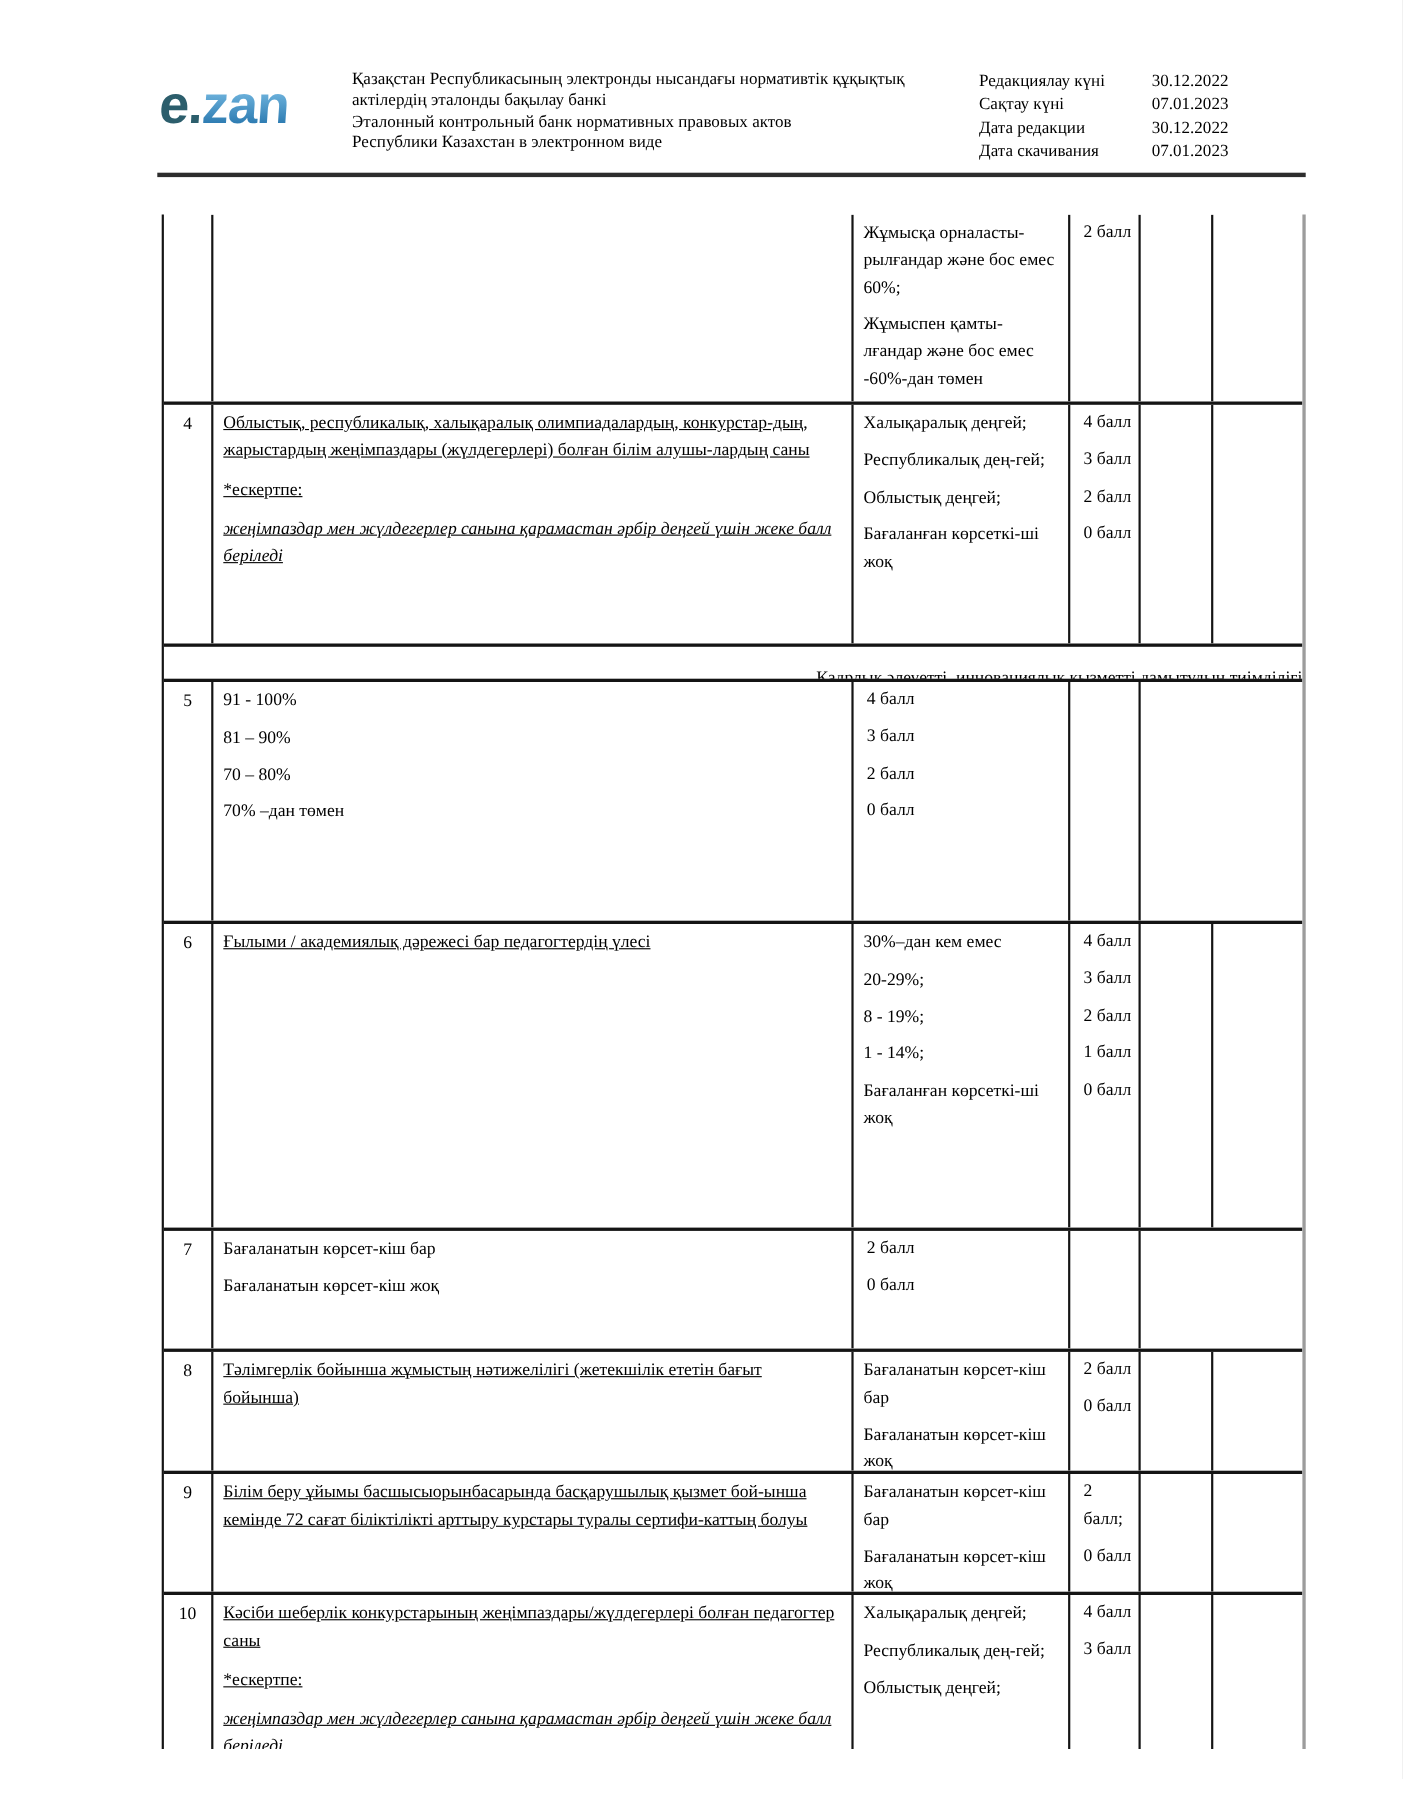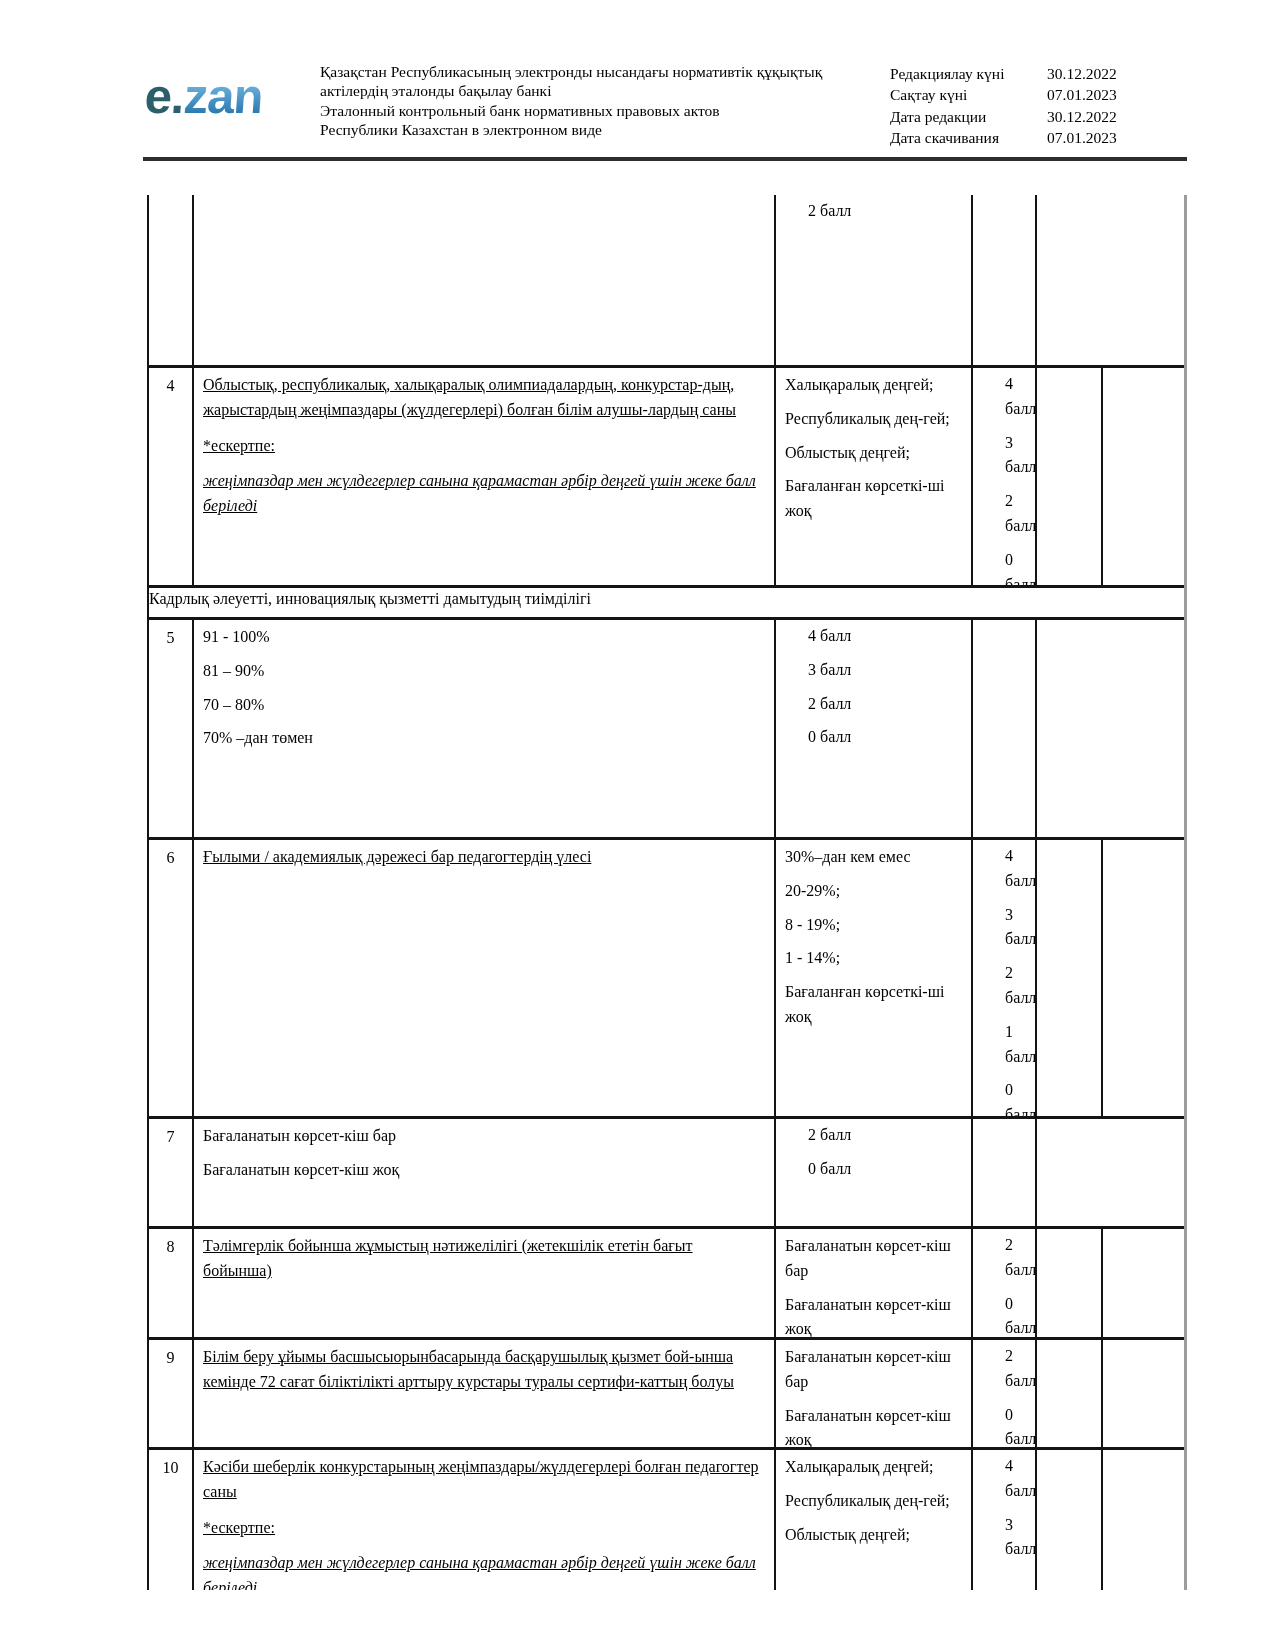--- a/index.html
+++ b/index.html
@@ -48,25 +48,25 @@
   }
   .trow.first { border-top:none; }
   .cell {
     box-sizing:border-box; border-right:2px solid #141414;
     padding:5px 9px 0 9px; font-size:16px; line-height:1.55; overflow:hidden;
   }
   .cell:last-child { border-right:none; }
   .cell p { margin:0 0 9px 0; }
   .cell.desc p { margin:0 0 11px 0;text-decoration:underline; }
   .cell.num { text-align:center; padding-top:6px; }
-  .cell.pts { padding:4px 6px 16px 12px;margin-left:20px; }
+  .cell.pts { padding:4px 6px 16px 12px; }
   .it { font-style:italic; }
   .section-row {
     box-sizing:border-box; border-top:3px solid #141414; height:32px;
-    text-align:left; font-size:16px; padding-top:2px; overflow:hidden;
+    text-align:right; font-size:16px; padding-top:20px; overflow:hidden;
   }
 </style>
 </head>
 <body>
 
 <div class="page">
 
   <div class="logo">
     <span class="lg-e">e</span><span class="lg-dot">.</span><span class="lg-zan">zan</span>
   </div>
@@ -89,20 +89,24 @@
     <div>07.01.2023</div>
   </div>
 
   <div class="hrule"></div>
 
   <div class="doc-table">
 
     <div class="trow first" style="height:170px">
       <div class="cell num"></div>
       <div class="cell desc"></div>
+      <div class="cell">
+        <p>Жұмысқа орналасты-рылғандар және бос емес 60%;</p>
+        <p>Жұмыспен қамты-лғандар және бос емес -60%-дан төмен</p>
+      </div>
       <div class="cell pts">
         <p>2 балл</p>
       </div>
       <div class="cell"></div>
       <div class="cell"></div>
     </div>
 
     <div class="trow" style="height:220px">
       <div class="cell num">4</div>
       <div class="cell desc">

